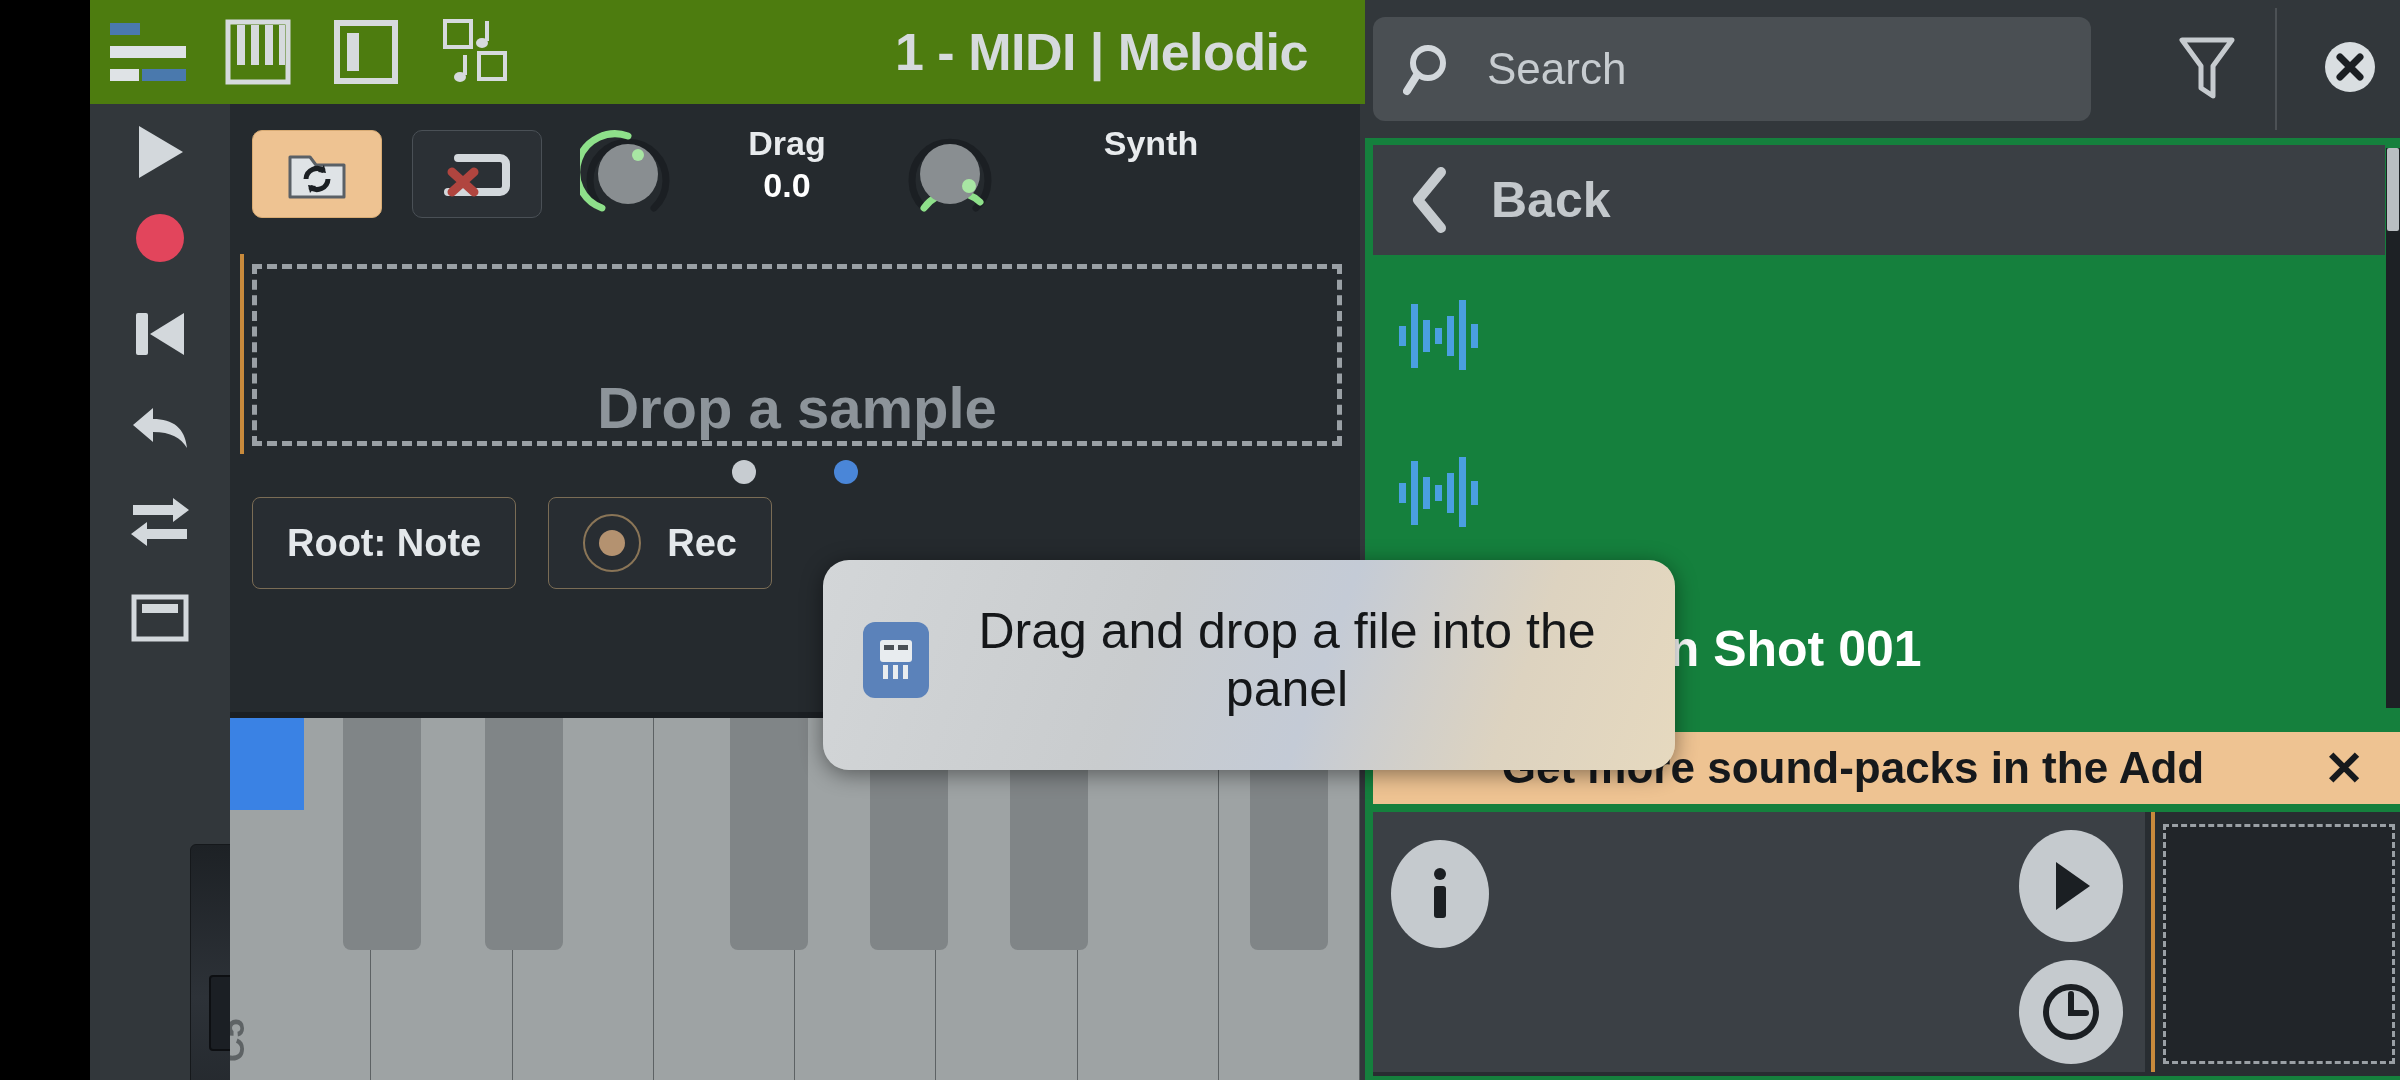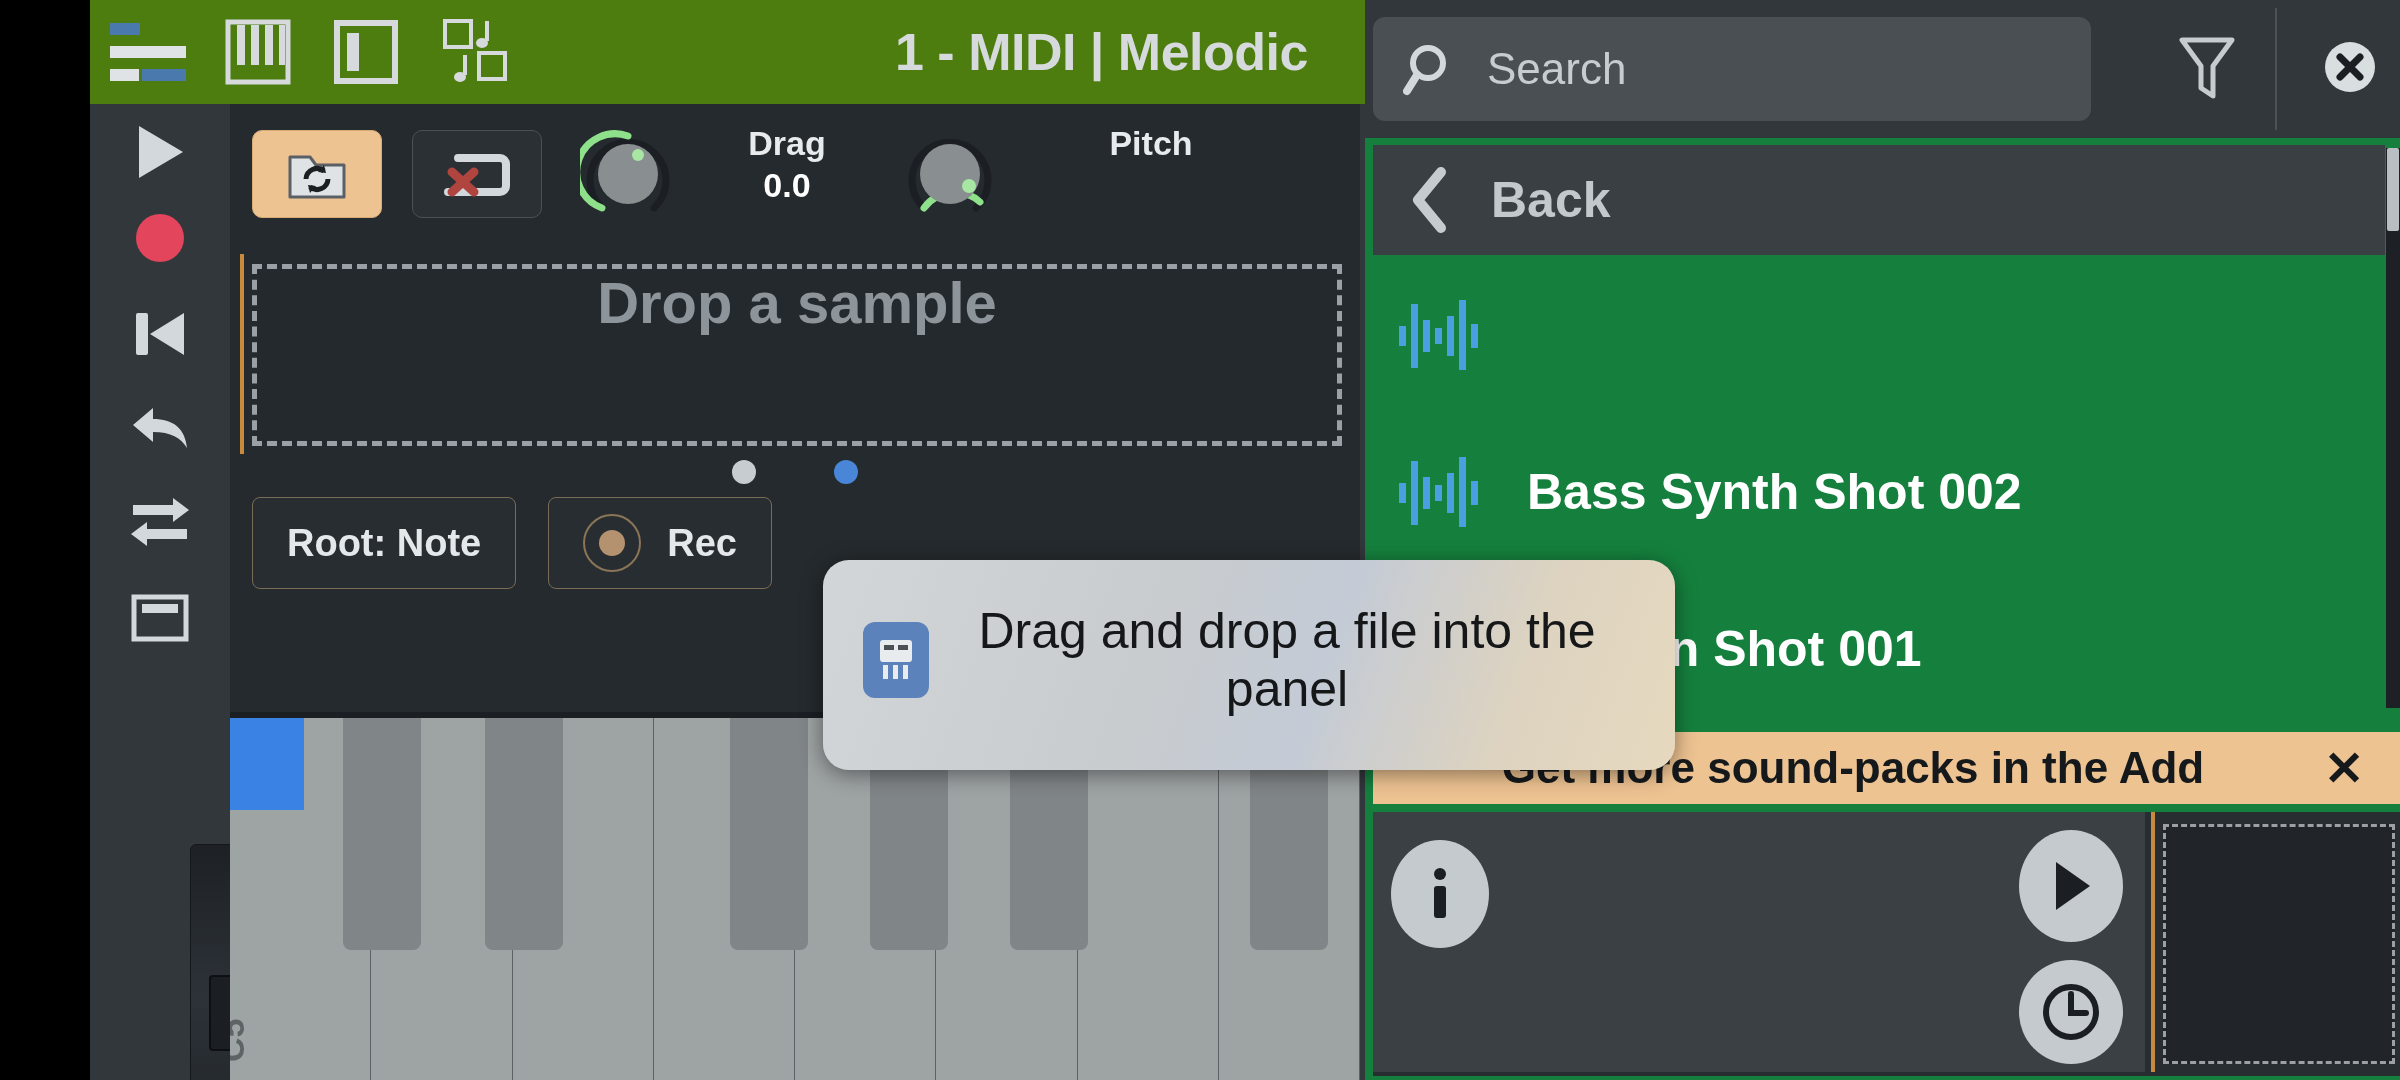--- a/index.html
+++ b/index.html
@@ -57,21 +57,21 @@
   .sq-btn.accent { background: #eec392; border: 1px solid #d8ab74; }
   .sq-btn.plain  { background: #2b3035; border: 1px solid #4a5056; }
 
   .knob-wrap { position: absolute; top: 22px; width: 96px; height: 96px; cursor: pointer; }
   .knob-label { position: absolute; top: 20px; color: #e8ebed; font-size: 34px; font-weight: bold; text-align: center; }
   .knob-value { position: absolute; top: 62px; color: #ffffff; font-size: 34px; font-weight: bold; text-align: center; }
 
   .dropzone {
     position: absolute; left: 22px; top: 160px; width: 1090px; height: 182px;
     border: 5px dashed #9aa0a5; background: #24292d;
-    display: flex; align-items: flex-start; justify-content: center;
+    display: flex; align-items: flex-end; justify-content: center;
   }
   .dropzone-text { color: #8d949a; font-size: 58px; font-weight: bold; white-space: nowrap; }
   .panel-accent-bar { position: absolute; left: 10px; top: 150px; width: 4px; height: 200px; background: #c88a3c; }
 
   .dots { position: absolute; left: 0; top: 355px; width: 1130px; height: 26px; display: flex; align-items: center; justify-content: center; gap: 78px; }
   .dot { width: 24px; height: 24px; border-radius: 50%; cursor: pointer; }
   .dot.inactive { background: #c7ccd1; }
   .dot.active { background: #4a86d8; }
 
   .btn-row { position: absolute; left: 22px; top: 393px; height: 92px; display: flex; gap: 32px; }
@@ -277,21 +277,21 @@
       <div class="knob-value" style="left:452px; width:210px;">0.0</div>
 
       <div class="knob-wrap" style="left:672px;">
         <svg width="96" height="96" viewBox="0 0 96 96" aria-hidden="true">
           <path d="M22 82 A38 38 0 1 1 74 82" fill="none" stroke="#1b1f23" stroke-width="7" stroke-linecap="round"></path>
           <path d="M22 82 A38 38 0 0 1 78 76" fill="none" stroke="#8ee08a" stroke-width="7" stroke-linecap="round"></path>
           <circle cx="48" cy="48" r="30" fill="#898e91"></circle>
           <circle cx="67" cy="60" r="7" fill="#a8e6a3"></circle>
         </svg>
       </div>
-      <div class="knob-label" style="left:776px; width:290px;">Pitch</div>
+      <div class="knob-label" style="left:776px; width:290px;">Synth</div>
     </div>
 
     <div class="panel-accent-bar"></div>
 
     <div class="dropzone">
       <span class="dropzone-text">Drop a sample</span>
     </div>
 
     <div class="dots">
       <span class="dot inactive"></span>
@@ -388,21 +388,20 @@
           <g fill="#4a9fe0">
             <rect x="4" y="32" width="7" height="20"></rect>
             <rect x="16" y="10" width="7" height="64"></rect>
             <rect x="28" y="26" width="7" height="32"></rect>
             <rect x="40" y="34" width="7" height="16"></rect>
             <rect x="52" y="22" width="7" height="40"></rect>
             <rect x="64" y="6" width="7" height="70"></rect>
             <rect x="76" y="30" width="7" height="24"></rect>
           </g>
         </svg>
-        <span class="result-label">Bass Synth Shot 002</span>
       </div>
 
       <div class="result-item" style="top:314px;">
         <svg width="86" height="82" viewBox="0 0 86 82" aria-hidden="true">
           <g fill="#4a9fe0">
             <rect x="4" y="32" width="7" height="20"></rect>
             <rect x="16" y="10" width="7" height="64"></rect>
             <rect x="28" y="26" width="7" height="32"></rect>
             <rect x="40" y="34" width="7" height="16"></rect>
             <rect x="52" y="22" width="7" height="40"></rect>

